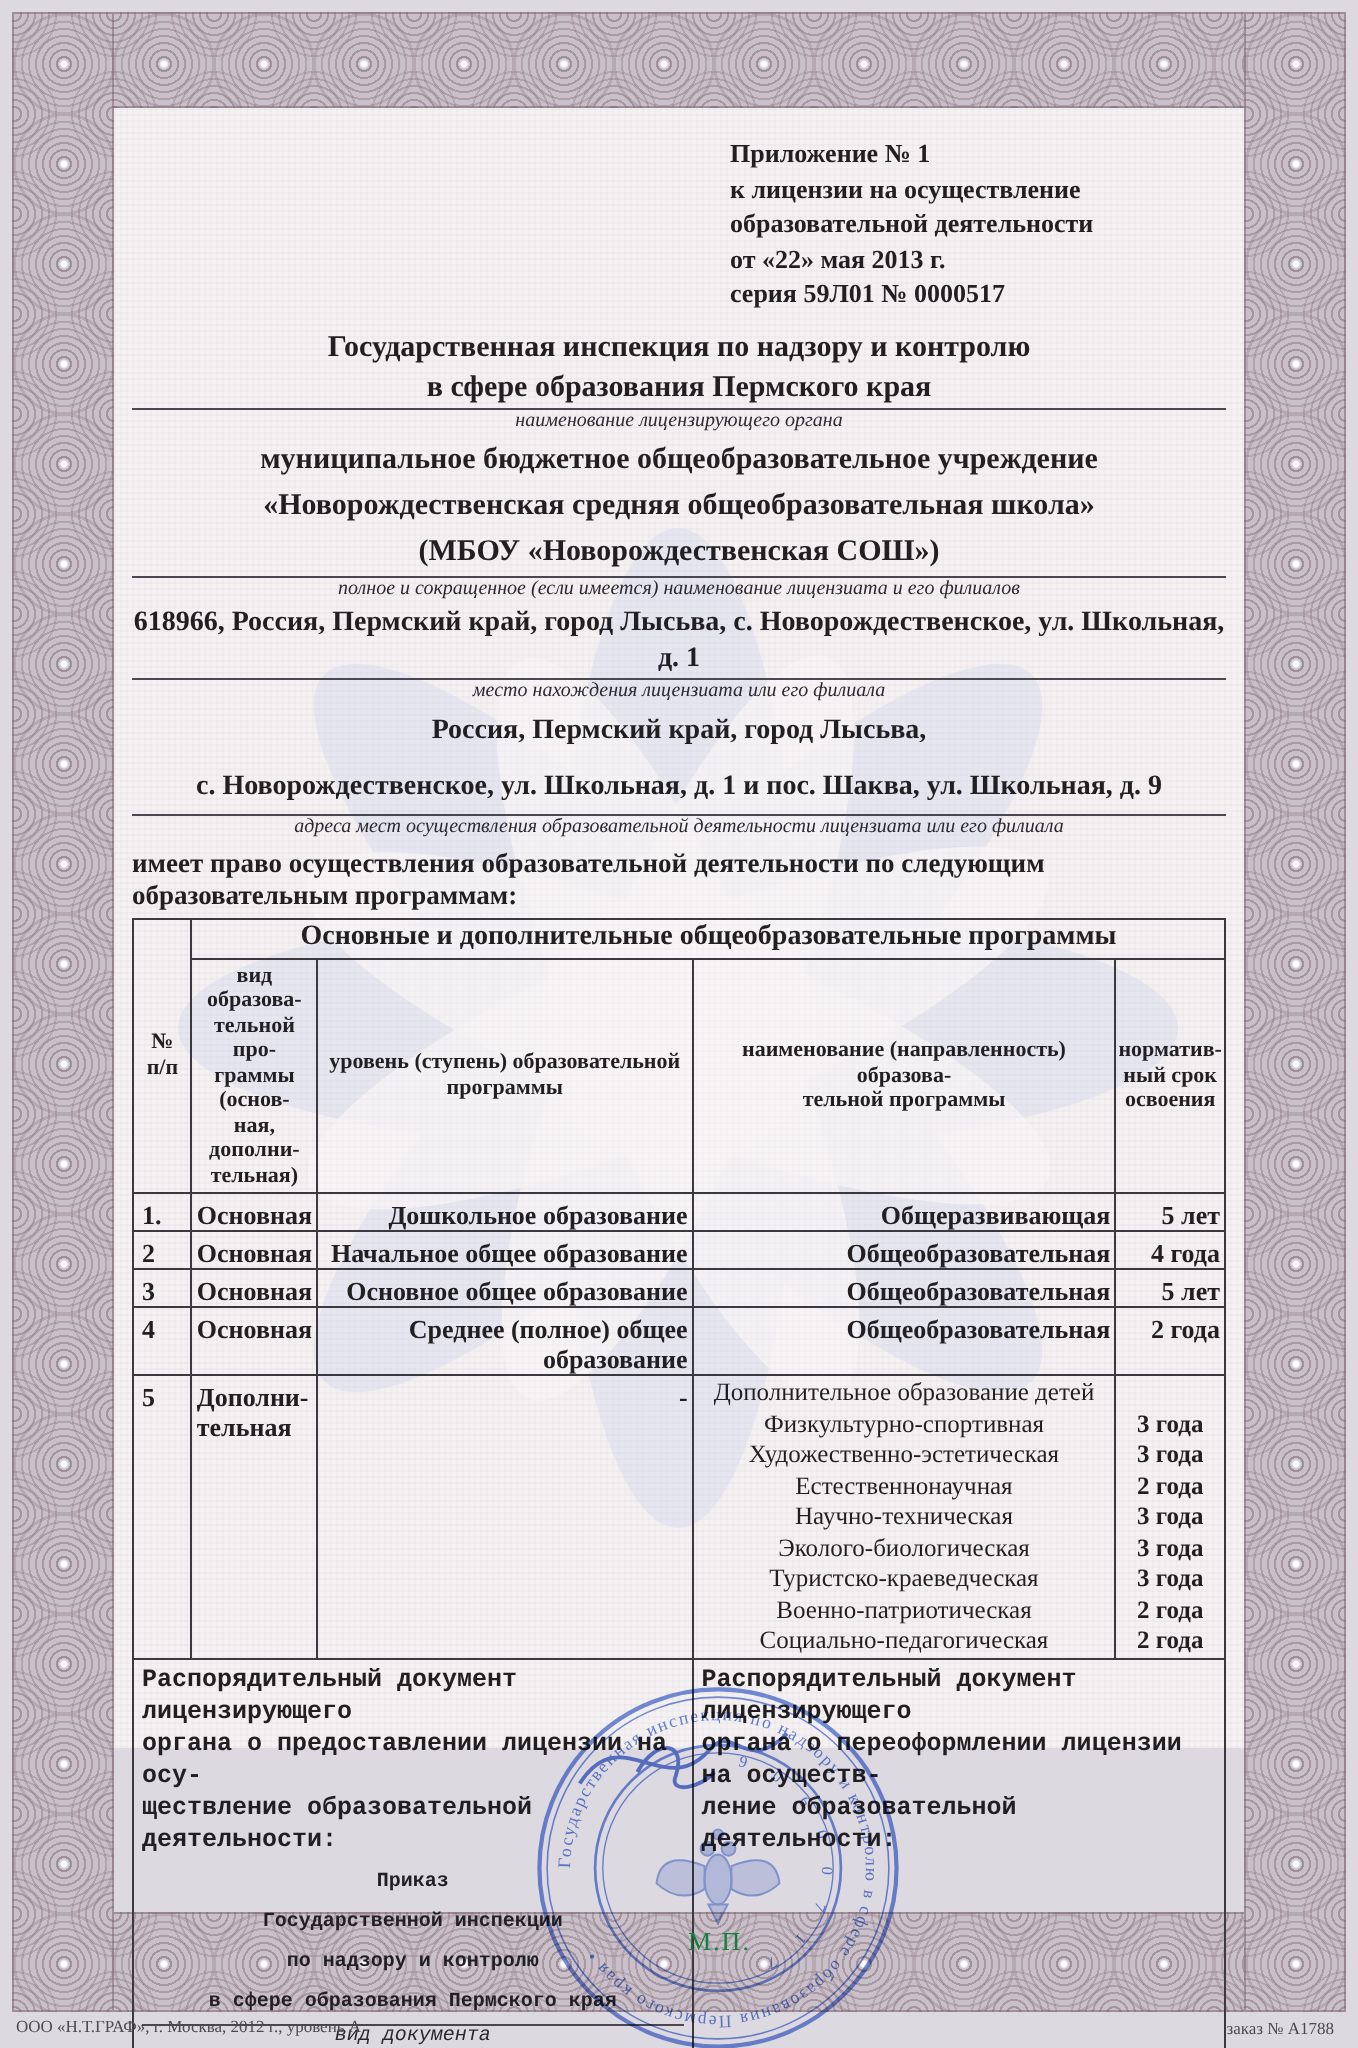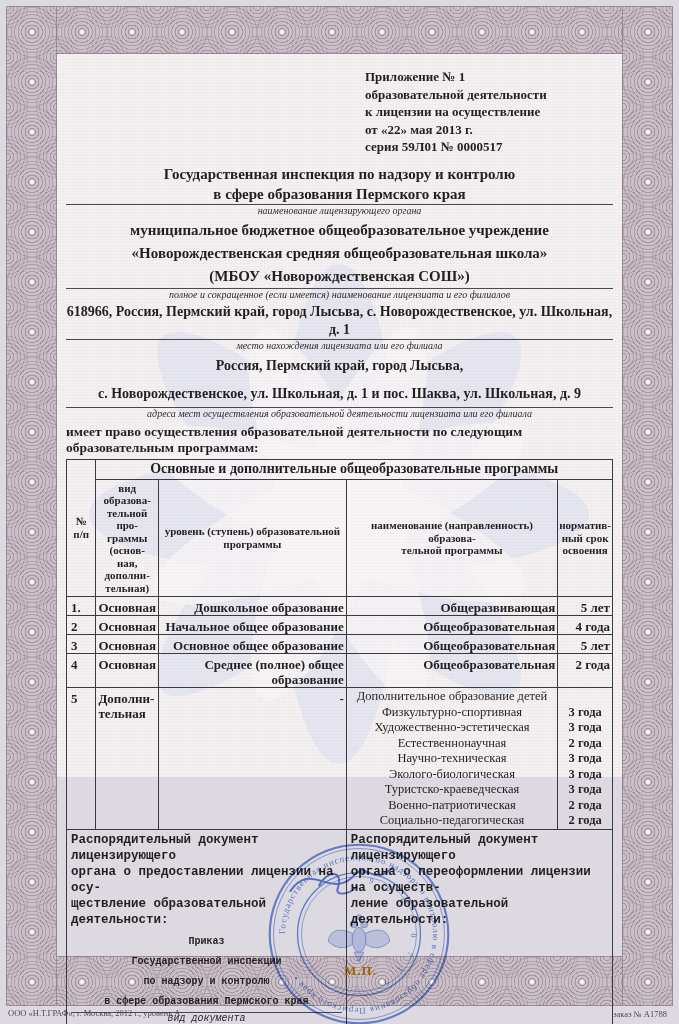--- a/index.html
+++ b/index.html
@@ -36,21 +36,21 @@
     border:1px solid rgba(118,93,104,.5);
     box-sizing:border-box;
   }
   .gband.top{left:6px;top:6px;width:667px;height:48px;}
   .gband.bottom{left:6px;top:956px;width:667px;height:50px;}
   .gband.left{left:6px;top:6px;width:51px;height:1000px;}
   .gband.right{left:622px;top:6px;width:51px;height:1000px;}
 
   
   .paper{
-    position:absolute;left:57px;top:54px;width:565px;height:723px;
+    position:absolute;left:57px;top:54px;width:565px;height:820px;
     background-color:#f4f1f2;
     background-image:
       repeating-linear-gradient(0deg, rgba(214,196,204,.12) 0 1px, rgba(0,0,0,0) 1px 3px),
       repeating-linear-gradient(90deg, rgba(214,196,204,.10) 0 1px, rgba(0,0,0,0) 1px 3px);
     box-sizing:border-box;
   }
   .watermark{position:absolute;left:30px;top:130px;pointer-events:none;}
   .inner{position:relative;box-sizing:border-box;width:100%;height:100%;padding:0 9px;}
   .ctr{text-align:center;}
   .pre{white-space:pre-line;}
@@ -82,21 +82,21 @@
   .ord-bottom{margin-top:auto;}
   .ord-ref{font-size:13px;font-weight:bold;text-align:center;line-height:16px;}
   .blankline{height:16px;}
 
   
   .sig-row{display:flex;margin-top:8px;padding:0 12px;}
   .sig-col{display:flex;flex-direction:column;}
   .sig-col.c1{width:36%;} .sig-col.c2{width:29%;margin:0 2%;} .sig-col.c3{width:31%;}
   .sig-value{font-size:14px;font-weight:bold;text-align:center;line-height:18px;height:18px;}
 
-  .mp{position:absolute;left:344px;top:963px;font-size:13px;font-weight:bold;color:#a16207;z-index:5;letter-spacing:1px;}
+  .mp{position:absolute;left:344px;top:963px;font-size:13px;font-weight:normal;color:#15803d;z-index:5;letter-spacing:1px;}
 
   .stamp{position:absolute;left:263px;top:838px;z-index:6;opacity:.85;mix-blend-mode:multiply;}
 
   .footer-left{position:absolute;left:8px;top:1008px;font-size:8.5px;color:#4c4950;}
   .footer-right{position:absolute;right:12px;top:1009px;font-size:8.5px;color:#4c4950;}
 </style>
 </head>
 <body>
 
 <div>
@@ -118,22 +118,22 @@
         <ellipse rx="50" ry="200" transform="rotate(112)" fill="#ffffff" opacity="0.8"></ellipse>
         <ellipse rx="50" ry="200" transform="rotate(157)" fill="#ffffff" opacity="0.8"></ellipse>
         <circle r="70" fill="#ffffff" opacity="0.9"></circle>
       </g>
     </svg>
 
     <div class="inner">
 
       <div class="appendix">
         <div>Приложение № 1</div>
+        <div>к лицензии на осуществление</div>
         <div>образовательной деятельности</div>
-        <div>к лицензии на осуществление</div>
         <div>от «22» мая 2013 г.</div>
         <div>серия 59Л01 № 0000517</div>
       </div>
 
       <div class="authority">
         <div>Государственная инспекция по надзору и контролю</div>
         <div>в сфере образования Пермского края</div>
       </div>
       <div class="rule"></div>
       <div class="cap">наименование лицензирующего органа</div>

